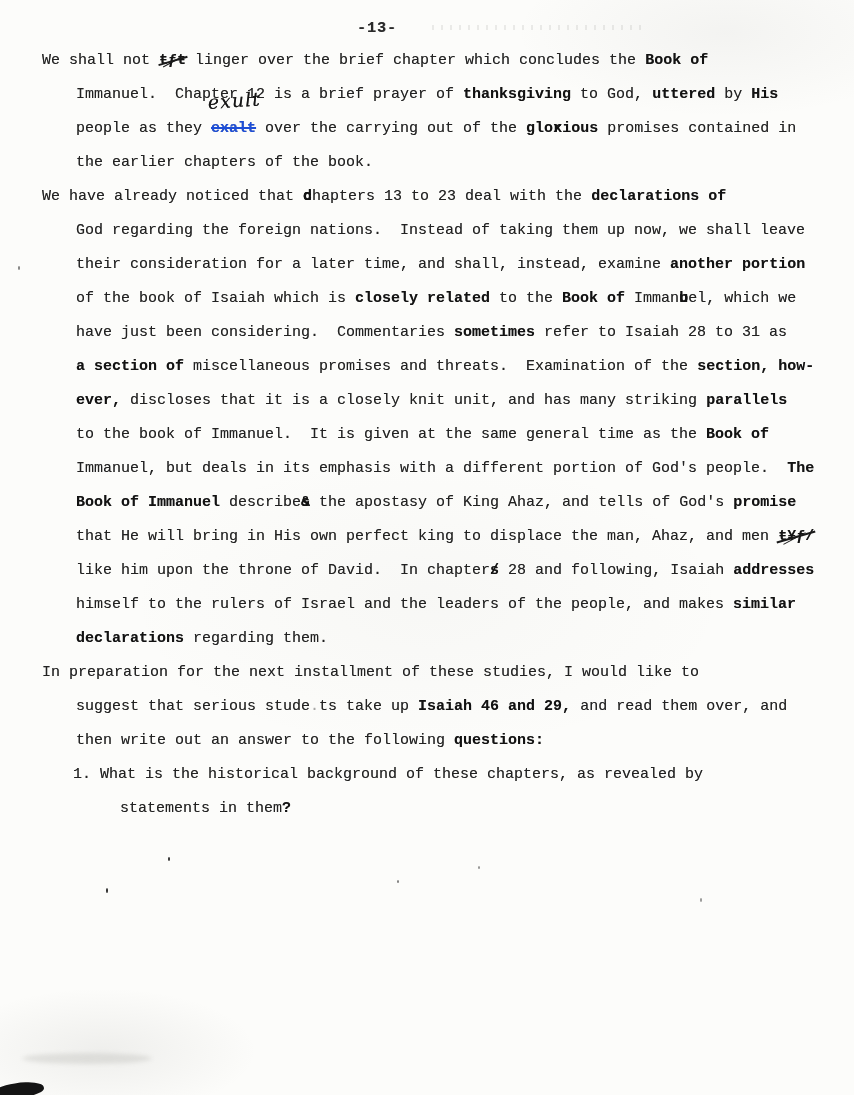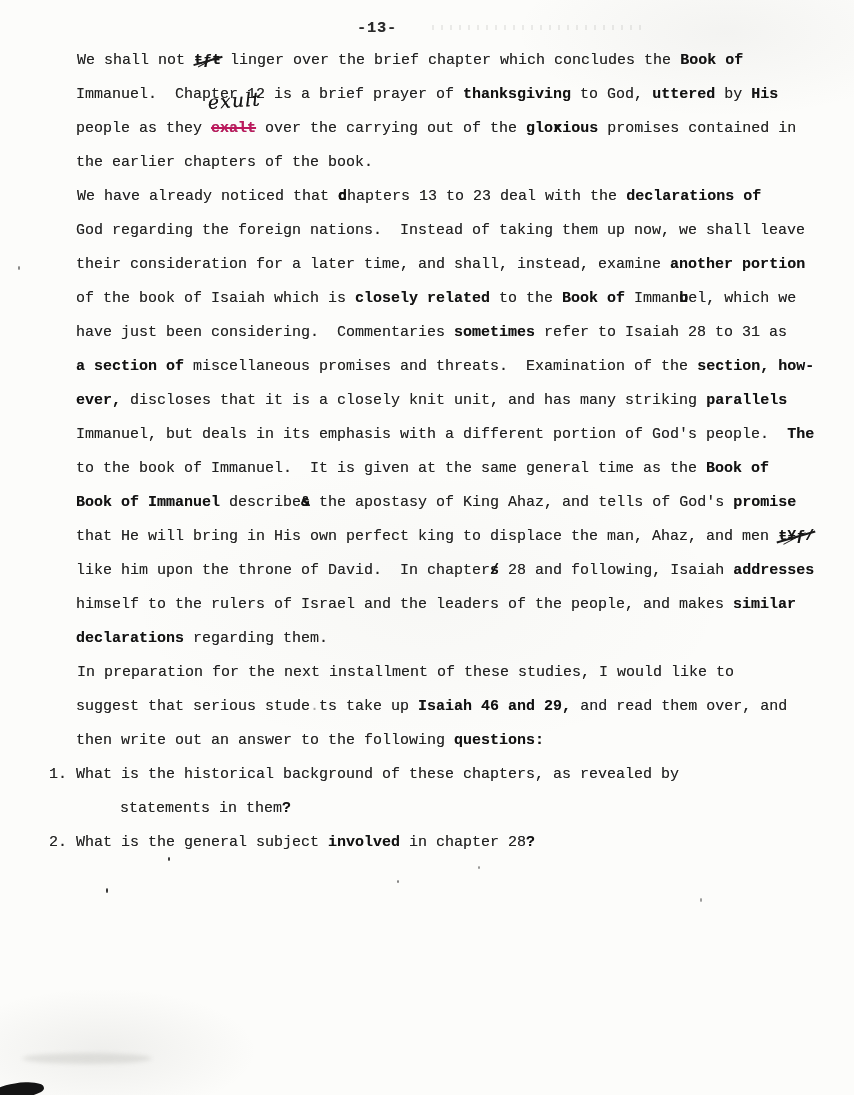--- a/index.html
+++ b/index.html
@@ -28,28 +28,28 @@
     text-shadow:0.6px 0 0 rgba(40,40,40,0.55);
   }
   .doc{position:absolute;left:0;top:44px;right:0;}
   .line{
     white-space:pre;
     height:34px;line-height:34px;
     font-size:15px;
     position:relative;
     text-shadow:0 0 0.5px rgba(20,20,20,0.45);
   }
-  .in-p{padding-left:77px;}   
+  .in-p{padding-left:42px;}   
   .in-m{padding-left:76px;}    
-  .in-n{padding-left:49px;}   
+  .in-n{padding-left:73px;}   
   .in-c{padding-left:120px;}   
   .seg-b{font-weight:bold;color:#121212;}
   .seg-f{opacity:.38;}
   .seg-x{ 
-    font-weight:bold;color:#be185d;
+    font-weight:bold;color:#1d4ed8;
     text-decoration:line-through;
     -webkit-text-decoration-thickness:2px;
     text-decoration-thickness:2px;
   }
   .seg-g{ 
     font-weight:bold;color:#141414;position:relative;display:inline-block;
   }
   .seg-g::after{
     content:"";position:absolute;left:-5%;right:-5%;top:46%;
     border-top:2px solid #1a1a1a;transform:rotate(-16deg);
@@ -99,33 +99,32 @@
       <div class="line in-m"><span class="seg-t">Immanuel.  Chapter 12 is a brief prayer of </span><span class="seg-b">thanksgiving</span><span class="seg-t"> to God, </span><span class="seg-b">uttered</span><span class="seg-t"> by </span><span class="seg-b">His</span></div>
       <div class="line in-m"><span class="seg-t">people as they </span><span class="hwa"><span class="hw">exult</span></span><span class="seg-x">exalt</span><span class="seg-t"> over the carrying out of the </span><span class="seg-b">glo</span><span class="ov"><span>r</span><span class="o2">x</span></span><span class="seg-b">ious</span><span class="seg-t"> promises contained in</span></div>
       <div class="line in-m"><span class="seg-t">the earlier chapters of the book.</span></div>
       <div class="line in-p"><span class="seg-t">We have already noticed that </span><span class="ov"><span>c</span><span class="o2">d</span></span><span class="seg-t">hapters 13 to 23 deal with the </span><span class="seg-b">declarations of</span></div>
       <div class="line in-m"><span class="seg-t">God regarding the foreign nations.  Instead of taking them up now, we shall leave</span></div>
       <div class="line in-m"><span class="seg-t">their consideration for a later time, and shall, instead, examine </span><span class="seg-b">another portion</span></div>
       <div class="line in-m"><span class="seg-t">of the book of Isaiah which is </span><span class="seg-b">closely related</span><span class="seg-t"> to the </span><span class="seg-b">Book of</span><span class="seg-t"> Imman</span><span class="ov"><span>u</span><span class="o2">b</span></span><span class="seg-t">el, which we</span></div>
       <div class="line in-m"><span class="seg-t">have just been considering.  Commentaries </span><span class="seg-b">sometimes</span><span class="seg-t"> refer to Isaiah 28 to 31 as</span></div>
       <div class="line in-m"><span class="seg-b">a section of</span><span class="seg-t"> miscellaneous promises and threats.  Examination of the </span><span class="seg-b">section, how-</span></div>
       <div class="line in-m"><span class="seg-b">ever,</span><span class="seg-t"> discloses that it is a closely knit unit, and has many striking </span><span class="seg-b">parallels</span></div>
+      <div class="line in-m"><span class="seg-t">to the book of Immanuel.  It is given at the same general time as the </span><span class="seg-b">Book of</span></div>
       <div class="line in-m"><span class="seg-t">Immanuel, but deals in its emphasis with a different portion of God's people.  </span><span class="seg-b">The</span></div>
-      <div class="line in-m"><span class="seg-t">to the book of Immanuel.  It is given at the same general time as the </span><span class="seg-b">Book of</span></div>
       <div class="line in-m"><span class="seg-b">Book of Immanuel</span><span class="seg-t"> describe</span><span class="ov"><span>s</span><span class="o2">&amp;</span></span><span class="seg-t"> the apostasy of King Ahaz, and tells of God's </span><span class="seg-b">promise</span></div>
       <div class="line in-m"><span class="seg-t">that He will bring in His own perfect king to displace the man, Ahaz, and men </span><span class="seg-g">ŧ¥ƒ/</span></div>
       <div class="line in-m"><span class="seg-t">like him upon the throne of David.  In chapter</span><span class="ov"><span>s</span><span class="o2">/</span></span><span class="seg-t"> 28 and following, Isaiah </span><span class="seg-b">addresses</span></div>
       <div class="line in-m"><span class="seg-t">himself to the rulers of Israel and the leaders of the people, and makes </span><span class="seg-b">similar</span></div>
       <div class="line in-m"><span class="seg-b">declarations</span><span class="seg-t"> regarding them.</span></div>
       <div class="line in-p"><span class="seg-t">In preparation for the next installment of these studies, I would like to</span></div>
       <div class="line in-m"><span class="seg-t">suggest that serious stude</span><span class="seg-f">.</span><span class="seg-t">ts take up </span><span class="seg-b">Isaiah 46 and 29,</span><span class="seg-t"> and read them over, and</span></div>
       <div class="line in-m"><span class="seg-t">then write out an answer to the following </span><span class="seg-b">questions:</span></div>
       <div class="line in-n"><span class="seg-t">1. What is the historical background of these chapters, as revealed by</span></div>
       <div class="line in-c"><span class="seg-t">statements in them</span><span class="seg-b">?</span></div>
-      <div class="line in-n"><span class="seg-t">2. What is the general subject </span><span class="seg-b">involved</span><span class="seg-t"> in chapter 28</span><span class="seg-b">?</span></div>
     </div>
 
   <span class="speck" style="left:168px;top:857px;width:2px;height:4px;"></span>
   <span class="speck" style="left:106px;top:888px;width:2px;height:5px;"></span>
   <span class="speck" style="left:397px;top:880px;width:2px;height:3px;opacity:.6;"></span>
   <span class="speck" style="left:478px;top:866px;width:2px;height:3px;opacity:.5;"></span>
   <span class="speck" style="left:18px;top:266px;width:2px;height:4px;opacity:.6;"></span>
   <span class="speck" style="left:89px;top:163px;width:2px;height:2px;opacity:.55;"></span>
   <span class="speck" style="left:700px;top:898px;width:2px;height:4px;opacity:.5;"></span>
   <div class="streak"></div>

